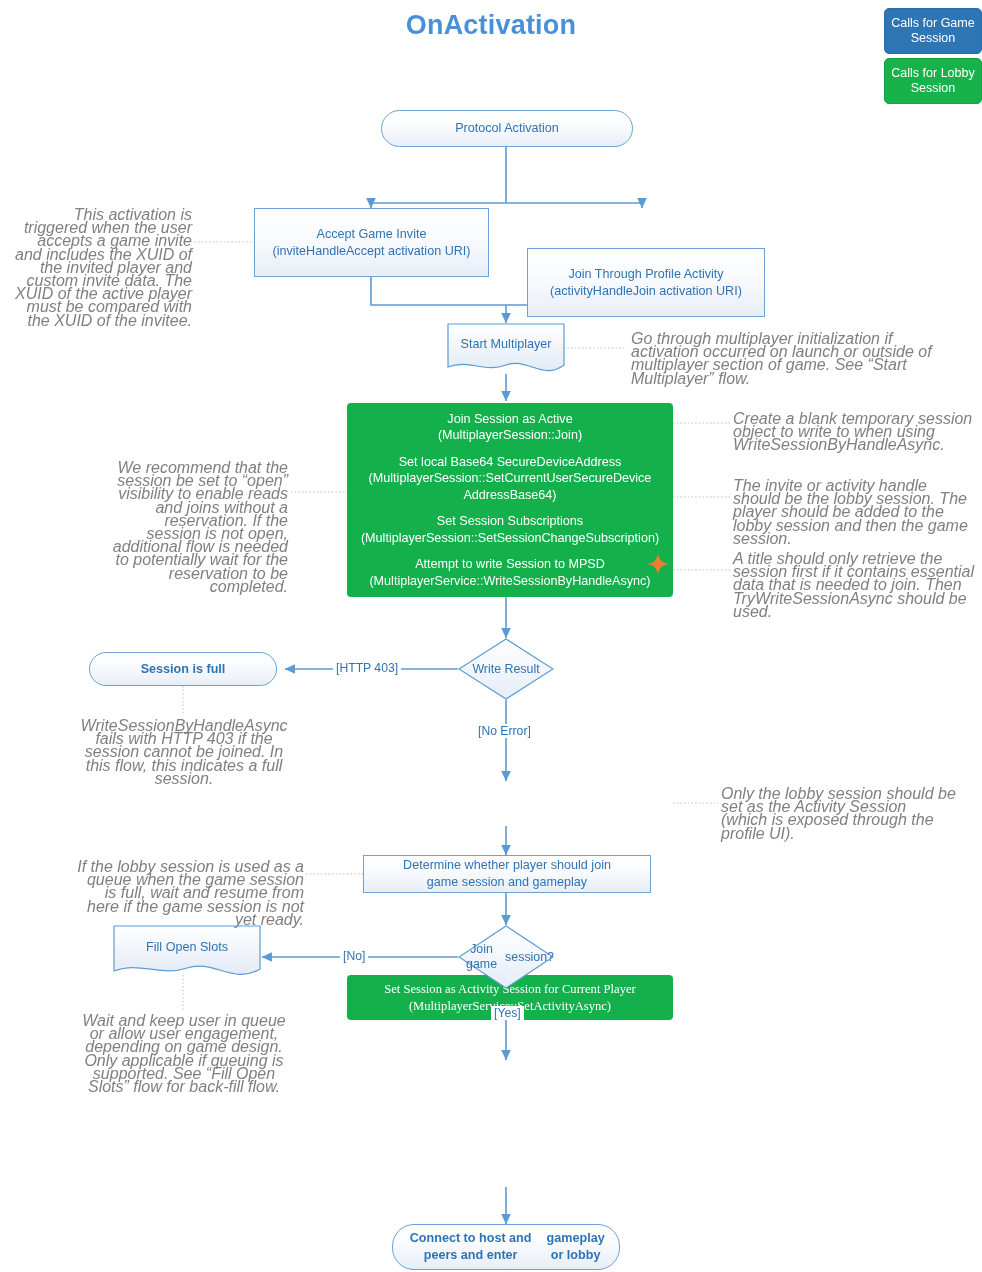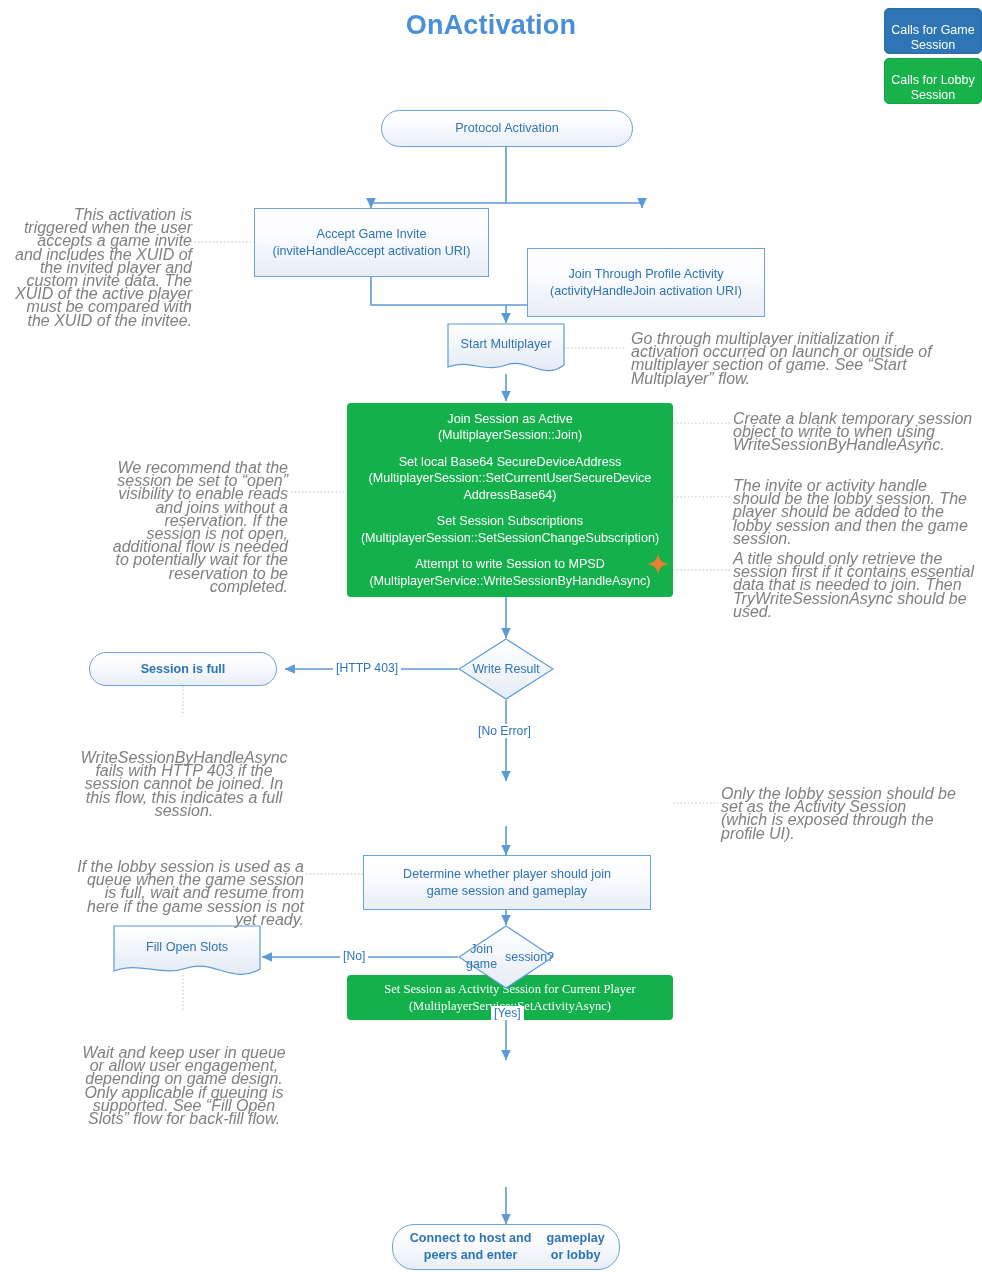--- a/index.html
+++ b/index.html
@@ -23,21 +23,21 @@
     letter-spacing: .2px;
   }
 
   
   .legend-chip {
     width: 98px; height: 46px;
     border-radius: 5px;
     color: #ffffff;
     font-size: 12.5px;
     line-height: 15px;
-    display: flex; align-items: flex-end; justify-content: center;
+    display: flex; align-items: center; justify-content: center;
     text-align: center;
     padding: 0 4px;
   }
   .legend-game  { background: #2e75b6; border: 1px solid #2e6da4; }
   .legend-lobby { background: #18b24b; border: 1px solid #15a043; }
 
   
   .lightbox {
     background: linear-gradient(180deg, #ffffff 0%, #fbfcfe 35%, #e8eef7 100%);
     border: 1px solid #6ba3d6;
@@ -91,21 +91,21 @@
   
   .note {
     color: #808080;
     font-style: italic;
     font-size: 16px;
     line-height: 13.2px;
     position: absolute;
   }
   .note.right { text-align: left; }
   .note.left  { text-align: right; }
-  .note.center { text-align: center; margin-top: 32px; }
+  .note.center { text-align: center; }
 
   
   .elabel {
     position: absolute;
     color: #2e74b5;
     font-size: 12.2px;
     background: #ffffff;
     padding: 0 3px;
     white-space: nowrap;
   }
@@ -248,21 +248,21 @@
     <span>Session is full</span>
   </div>
 
   <div class="abs cbox green" style="left:347px; top:781px; width:326px; height:45px;">
     <div class="grp" style="margin:0;font-family:Liberation Serif, serif;">
       <div>Set Session as Activity Session for Current Player</div>
       <div>(MultiplayerService::SetActivityAsync)</div>
     </div>
   </div>
 
-  <div class="abs lightbox" style="left:363px; top:855px; width:288px; height:55px; flex-direction:column;">
+  <div class="abs lightbox" style="left:363px; top:855px; width:288px; height:38px; flex-direction:column;">
     <span>Determine whether player should join</span>
     <span>game session and gameplay</span>
   </div>
 
   <div class="diamond" style="left:458px; top:925px; width:96px; height:64px;">
     <svg width="96" height="64" viewBox="0 0 96 64">
       <path d="M48,1 L95,32 L48,63 L1,32 Z" fill="url(#g3)" stroke="#5b9bd5" stroke-width="1.2"></path>
       <defs>
         <linearGradient id="g3" x1="0" y1="0" x2="0" y2="1">
           <stop offset="0%" stop-color="#ffffff"></stop>

